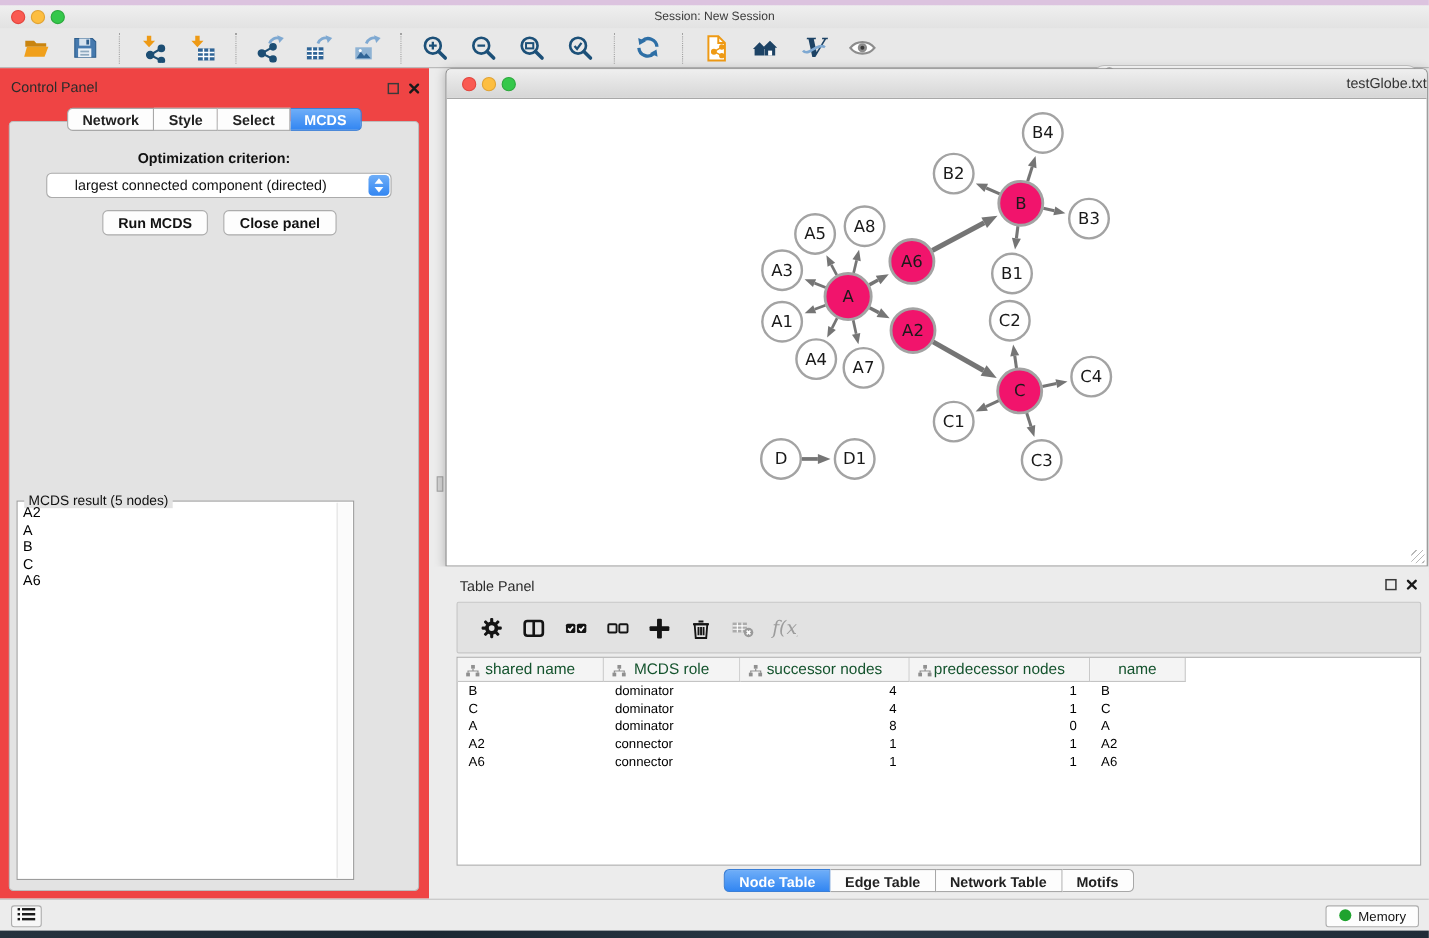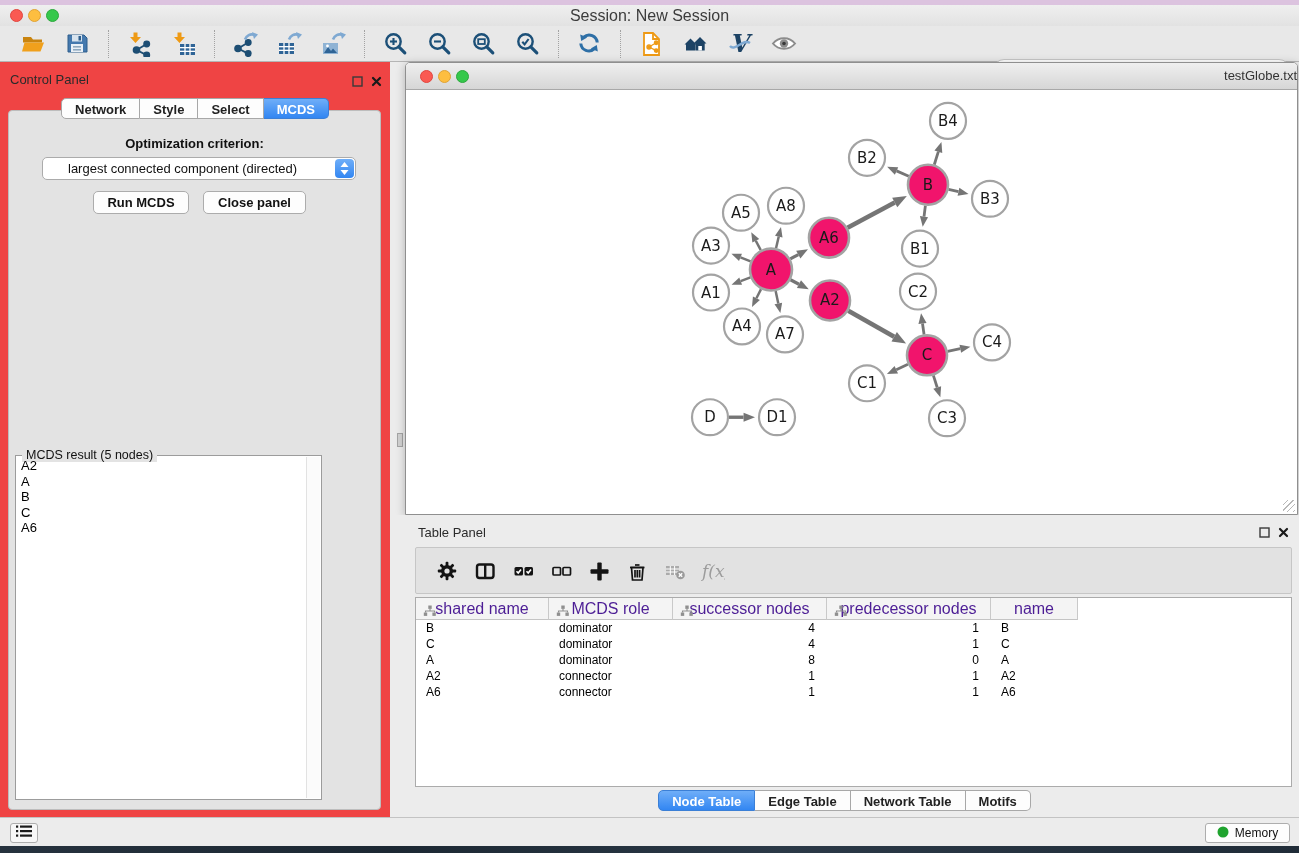--- a/index.html
+++ b/index.html
@@ -5,21 +5,21 @@
   html,body{margin:0;padding:0;}
   #app{position:relative;width:1299px;height:853px;background:#ECECEC;font-family:"Liberation Sans",sans-serif;overflow:hidden;-webkit-font-smoothing:antialiased;}
   .abs{position:absolute;}
   
   #top-strip{left:0;top:0;width:1299px;height:5px;background:#DCC3DF;}
   #titlebar{left:0;top:5px;width:1299px;height:21px;background:linear-gradient(#EFEFEF,#E2E2E2);}
   .tl{position:absolute;width:13px;height:13px;border-radius:50%;top:4px;}
   .tl.red{background:#FA5A52;border:1px solid #E2453E;box-sizing:border-box;}
   .tl.yel{background:#FDBE40;border:1px solid #E0A335;box-sizing:border-box;}
   .tl.grn{background:#35C84B;border:1px solid #2CA83D;box-sizing:border-box;}
-  #window-title{left:0;right:0;top:5px;height:21px;text-align:center;font-size:16px;color:#3C3C3C;line-height:21px;}
+  #window-title{left:0;right:0;top:5px;height:21px;text-align:center;font-size:11px;color:#3C3C3C;line-height:21px;}
   #toolbar{left:0;top:26px;width:1299px;height:36px;background:#E8E8E8;border-bottom:1px solid #B5B5B5;box-sizing:border-box;}
   #toolbar-groups{display:flex;align-items:center;height:100%;padding-left:12px;}
   .tb-btn{width:32px;height:32px;display:flex;align-items:center;justify-content:center;margin:0 6px;}
   .tb-sep{width:1px;height:28px;border-left:1px dotted #A2A2A2;margin:0 8px;}
   #search-box{right:9px;top:33px;width:297px;height:22px;background:#fff;border:1px solid #C6C6C6;border-radius:11px;display:flex;align-items:center;padding-left:7px;box-sizing:border-box;}
   #search-box input{border:none;outline:none;background:transparent;font-size:12px;width:250px;font-family:"Liberation Sans",sans-serif;}
   
   #control-panel{left:0;top:62px;width:390px;height:755px;background:#ef4444;}
   #cp-title{left:10px;top:10px;font-size:13px;color:#2B2B2B;}
   .panel-btns{position:absolute;top:11px;display:flex;gap:8px;}
@@ -51,21 +51,21 @@
   #nw-grip{position:absolute;right:2px;bottom:2px;width:12px;height:12px;background:repeating-linear-gradient(135deg,transparent 0 3px,#B8B8B8 3px 4px);}
   #split-handle{left:397px;top:433px;width:6px;height:14px;background:#D2D2D2;border:1px solid #A5A5A5;box-sizing:border-box;}
   
   #table-panel{left:390px;top:515px;width:909px;height:302px;background:#ECECEC;}
   #tp-title{left:28px;top:10px;font-size:13px;color:#2B2B2B;}
   #tp-toolbar{left:25px;top:32px;width:877px;height:47px;background:#E2E2E2;border:1px solid #C6C6C6;border-radius:2px;display:flex;align-items:center;padding-left:12px;box-sizing:border-box;}
   .tp-tool{width:30px;height:28px;display:flex;align-items:center;justify-content:center;margin:0 4px;}
   #tp-table{left:25px;top:82px;width:877px;height:190px;background:#fff;border:1px solid #ABABAB;box-sizing:border-box;overflow:hidden;}
   #tp-header{display:flex;height:22px;}
   .th{position:relative;background:#F4F4F4;border-right:1px solid #C9C9C9;border-bottom:1px solid #C4C4C4;box-sizing:border-box;}
-  .th .lbl{display:block;width:100%;text-align:center;font-size:16px;color:#4c1d95;line-height:21px;}
+  .th .lbl{display:block;width:100%;text-align:center;font-size:14px;color:#14532d;line-height:21px;}
   .th .tree{position:absolute;left:7px;top:5px;}
   .trow{display:flex;height:16px;}
   .td{font-size:12px;color:#000;line-height:16px;box-sizing:border-box;white-space:nowrap;overflow:hidden;}
   .td.left{padding-left:10px;text-align:left;}
   .td.right{padding-right:12px;text-align:right;}
   #tp-tabs{left:0;right:0;top:275px;display:flex;justify-content:center;}
   
   #statusbar{left:0;top:817px;width:1299px;height:29px;background:#ECECEC;border-top:1px solid #C3C3C3;box-sizing:border-box;}
   #list-btn{position:absolute;left:10px;top:5px;width:28px;height:20px;background:#F7F7F7;border:1px solid #ADADAD;border-radius:3px;display:flex;align-items:center;justify-content:center;box-sizing:border-box;}
   #memory-btn{position:absolute;right:9px;top:5px;width:85px;height:20px;background:#FDFDFD;border:1px solid #ADADAD;border-radius:3px;display:flex;align-items:center;justify-content:center;gap:6px;font-size:12px;color:#111;box-sizing:border-box;}

